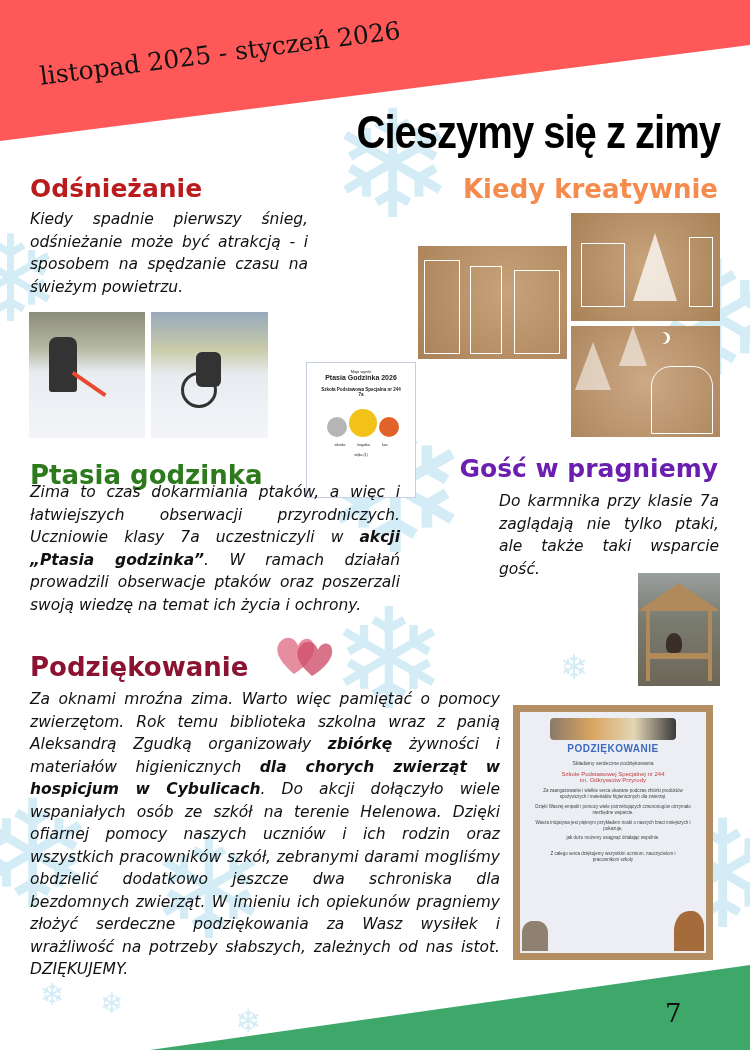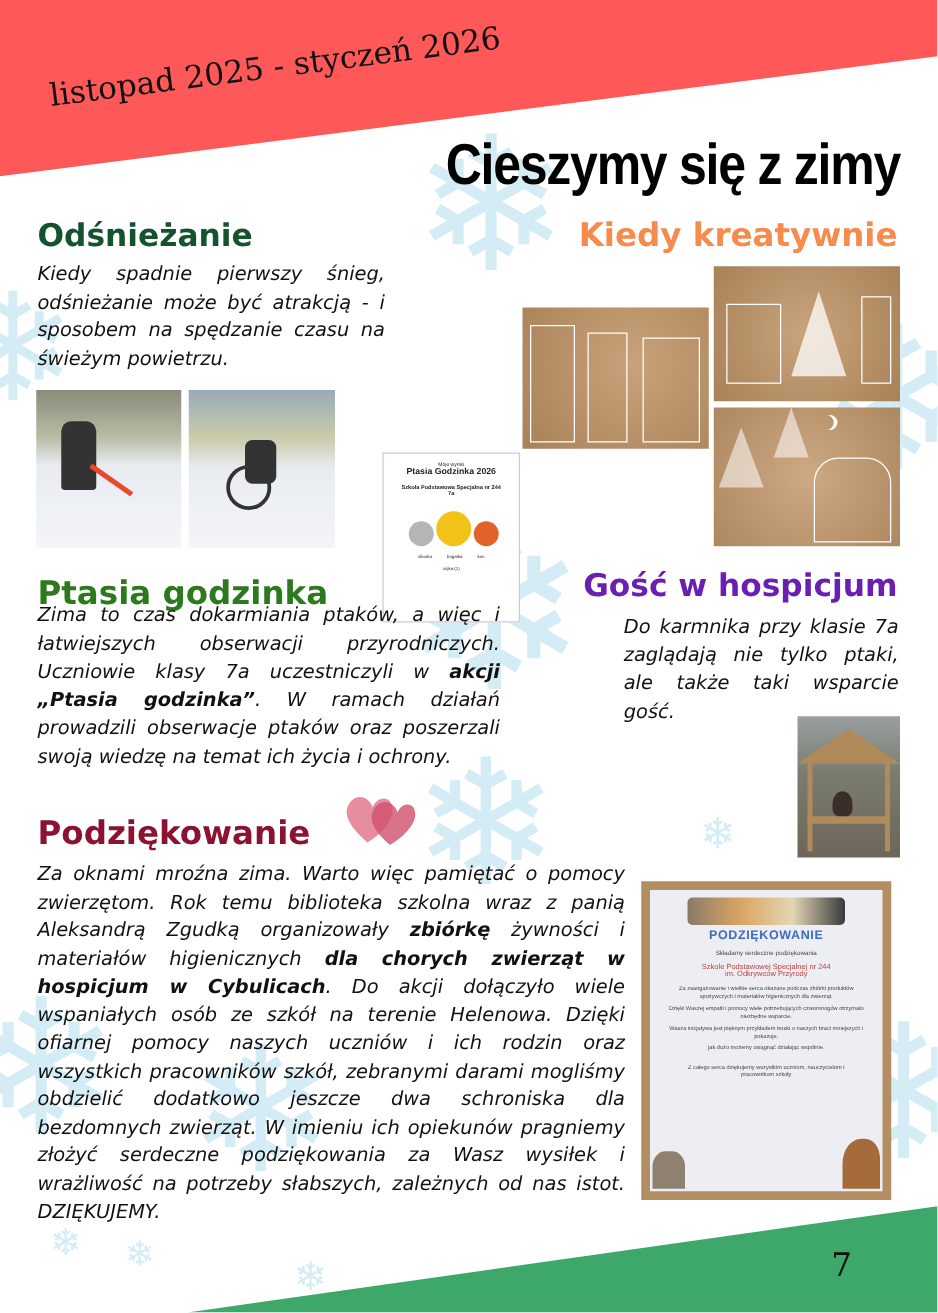--- a/index.html
+++ b/index.html
@@ -31,21 +31,21 @@
 <div class="flake" style="left:150px;top:820px;font-size:140px;">❄</div>
 <div class="flake" style="left:660px;top:800px;font-size:150px;">❄</div>
 <div class="flake" style="left:40px;top:980px;font-size:30px;">❄</div>
 <div class="flake" style="left:100px;top:990px;font-size:28px;">❄</div>
 <div class="flake" style="left:235px;top:1005px;font-size:32px;">❄</div>
 <div class="flake" style="left:560px;top:650px;font-size:34px;">❄</div>
 
 <div class="date">listopad 2025 - styczeń 2026</div>
 <div class="title">Cieszymy się z zimy</div>
 
-<h2 style="left:30px;top:174px;font-size:25px;color:#14532d;">Odśnieżanie</h2>
+<h2 style="left:30px;top:174px;font-size:25px;color:#b91c1c;">Odśnieżanie</h2>
 <div class="txt" style="left:30px;top:208px;width:278px;">Kiedy spadnie pierwszy śnieg, odśnieżanie może być atrakcją - i sposobem na spędzanie czasu na świeżym powietrzu.</div>
 <div class="photo" style="left:29px;top:312px;width:116px;height:126px;background:linear-gradient(180deg,#8a8b7a 0%,#b8bca5 30%,#e8ecf1 48%,#f3f5f8 100%);">
   <div style="position:absolute;left:20px;top:25px;width:28px;height:55px;background:#333;border-radius:8px 8px 3px 3px;"></div>
   <div style="position:absolute;left:40px;top:70px;width:40px;height:4px;background:#e9492c;transform:rotate(35deg);"></div>
 </div>
 <div class="photo" style="left:151px;top:312px;width:117px;height:126px;background:linear-gradient(180deg,#9ab 0%,#c9cba9 30%,#e8ecf1 50%,#f3f5f8 100%);">
   <div style="position:absolute;left:30px;top:60px;width:30px;height:30px;border:3px solid #333;border-radius:50%;"></div>
   <div style="position:absolute;left:45px;top:40px;width:25px;height:35px;background:#333;border-radius:6px;"></div>
 </div>
 
@@ -83,21 +83,21 @@
     <span>kos</span>
   </div>
   <div style="font-size:3.5px;margin-top:6px;">sójka (1)</div>
 </div>
 
 <h2 style="left:30px;top:460px;font-size:26px;color:#2d7a1e;text-align:center;">Ptasia godzinka</h2>
 <div class="txt" style="left:30px;top:469px;width:370px;margin-top:12px;">
   <span>Zima to czas dokarmiania ptaków, a więc i łatwiejszych obserwacji przyrodniczych. Uczniowie klasy 7a uczestniczyli w </span><b>akcji „Ptasia godzinka”</b><span>. W ramach działań prowadzili obserwacje ptaków oraz poszerzali swoją wiedzę na temat ich życia i ochrony.</span>
 </div>
 
-<h2 style="right:32px;top:454px;font-size:25px;color:#6a1fb0;">Gość w hospicjum</h2>
+<h2 style="right:32px;top:454px;font-size:25px;color:#6a1fb0;">Gość w pragniemy</h2>
 <div class="txt" style="left:499px;top:490px;width:220px;">Do karmnika przy klasie 7a zaglądają nie tylko ptaki, ale także taki wsparcie gość.</div>
 <div class="photo" style="left:638px;top:573px;width:82px;height:113px;background:linear-gradient(180deg,#9aa0a0 0%,#7a7c70 40%,#6d6658 100%);">
   <div style="position:absolute;left:0;top:10px;width:0;height:0;border-left:41px solid transparent;border-right:41px solid transparent;border-bottom:28px solid #b08a5a;"></div>
   <div style="position:absolute;left:8px;top:38px;width:4px;height:70px;background:#b08a5a;"></div>
   <div style="position:absolute;left:70px;top:38px;width:4px;height:70px;background:#b08a5a;"></div>
   <div style="position:absolute;left:8px;top:80px;width:66px;height:6px;background:#b08a5a;"></div>
   <div style="position:absolute;left:28px;top:60px;width:16px;height:20px;background:#3a2e28;border-radius:50% 50% 30% 30%;"></div>
 </div>
 
 <h2 style="left:30px;top:652px;font-size:26px;color:#8b1230;">Podziękowanie</h2>

